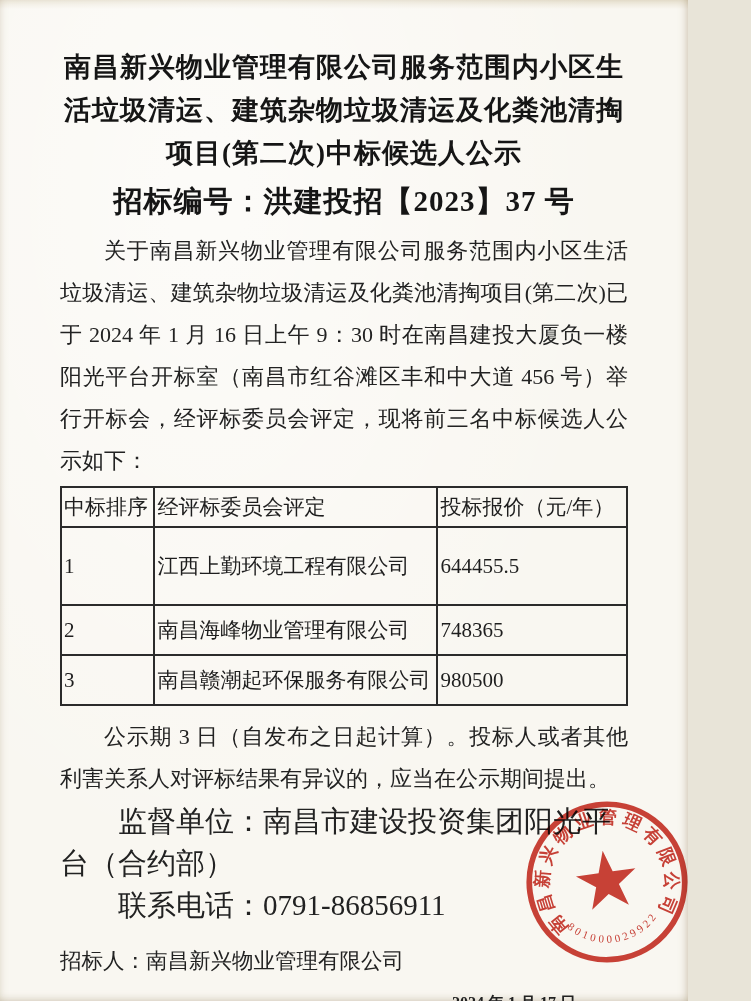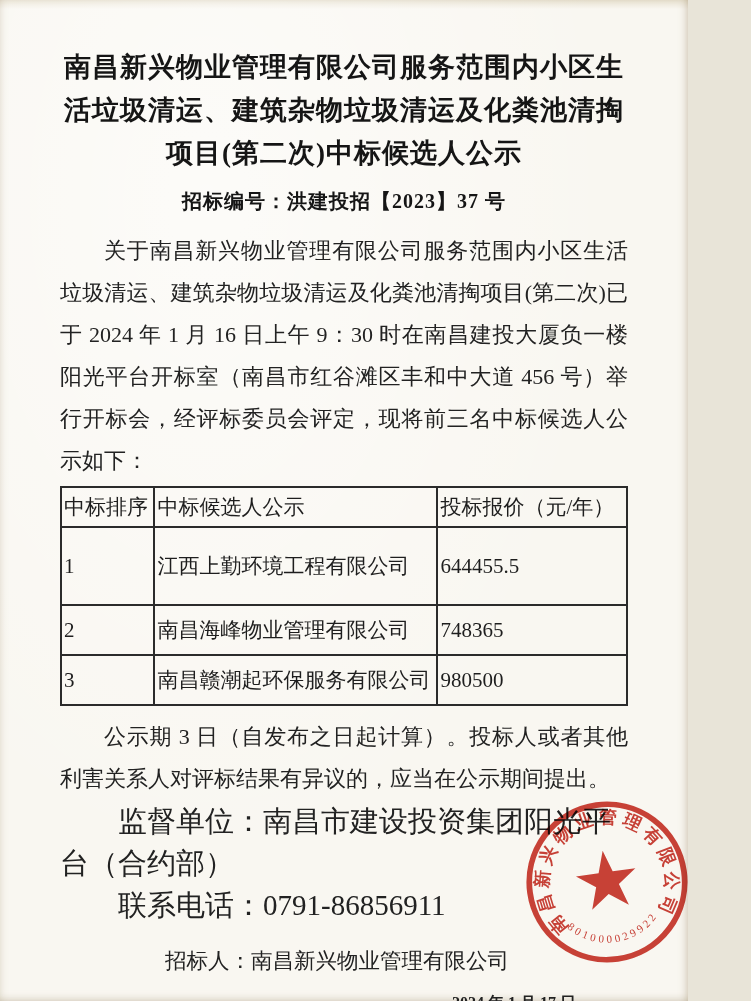--- a/index.html
+++ b/index.html
@@ -27,21 +27,21 @@
     margin:0;
     font-size:27px;
     line-height:43px;
     font-weight:bold;
     text-align:center;
     letter-spacing:1px;
     color:#151515;
   }
   .bid-number{
     margin:4px 0 6px 0;
-    font-size:20px;
+    font-size:29px;
     line-height:45px;
     font-weight:bold;
     text-align:center;
     letter-spacing:1px;
     color:#151515;
   }
   .para{
     margin:6px 0 0 0;
     font-size:22px;
     line-height:42px;
@@ -73,21 +73,21 @@
     margin:0;
     font-size:29px;
     line-height:42px;
     text-indent:2em;
     color:#222;
   }
   .tenderer-line{
     margin:14px 0 0 0;
     font-size:21.5px;
     line-height:42px;
-    text-align:center;
+    text-align:left;
     padding-right:14px;
     color:#222;
   }
   .date-line{
     margin:0;
     font-size:16px;
     line-height:42px;
     text-align:right;
     padding-right:52px;
     color:#222;
@@ -119,21 +119,21 @@
 
   <table class="results">
     <colgroup>
       <col style="width:16.5%">
       <col style="width:50%">
       <col style="width:33.5%">
     </colgroup>
     <thead>
       <tr class="hdr">
         <th>中标排序</th>
-        <th>中标候选人公示</th>
+        <th>经评标委员会评定</th>
         <th>投标报价（元/年）</th>
       </tr>
     </thead>
     <tbody>
       <tr class="r1">
         <td>1</td>
         <td>江西上勤环境工程有限公司</td>
         <td>644455.5</td>
       </tr>
       <tr class="r2">

